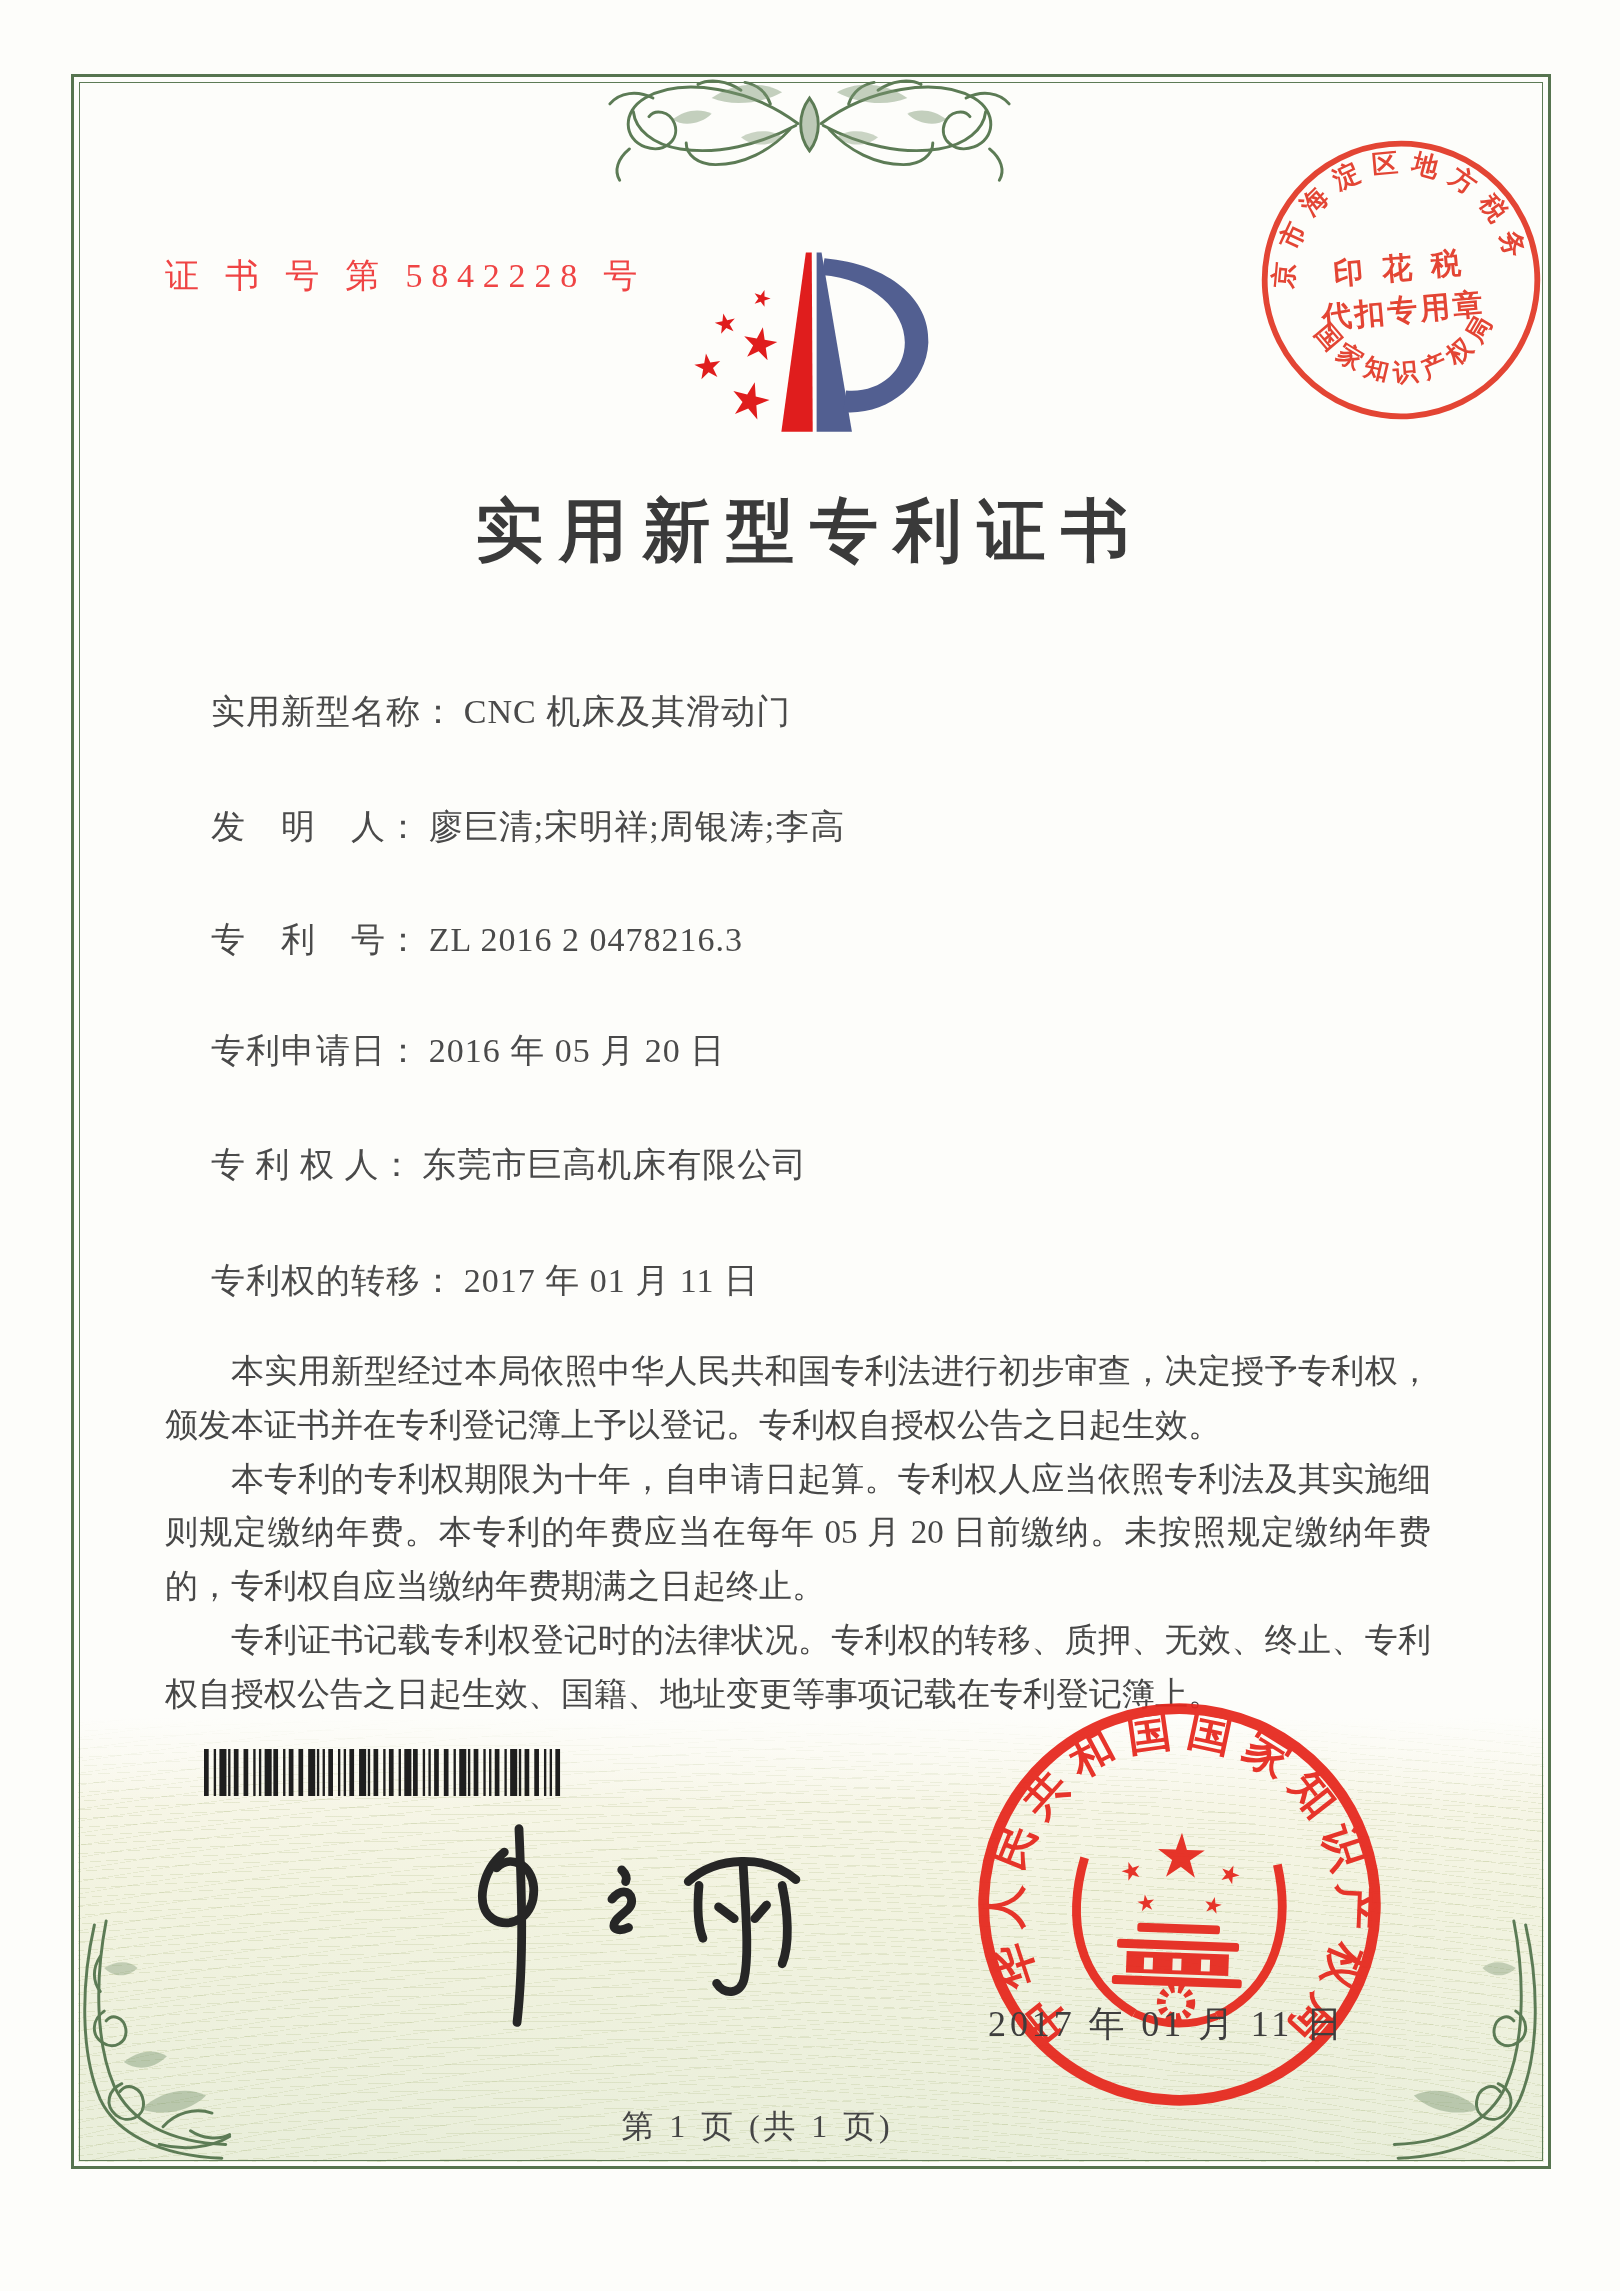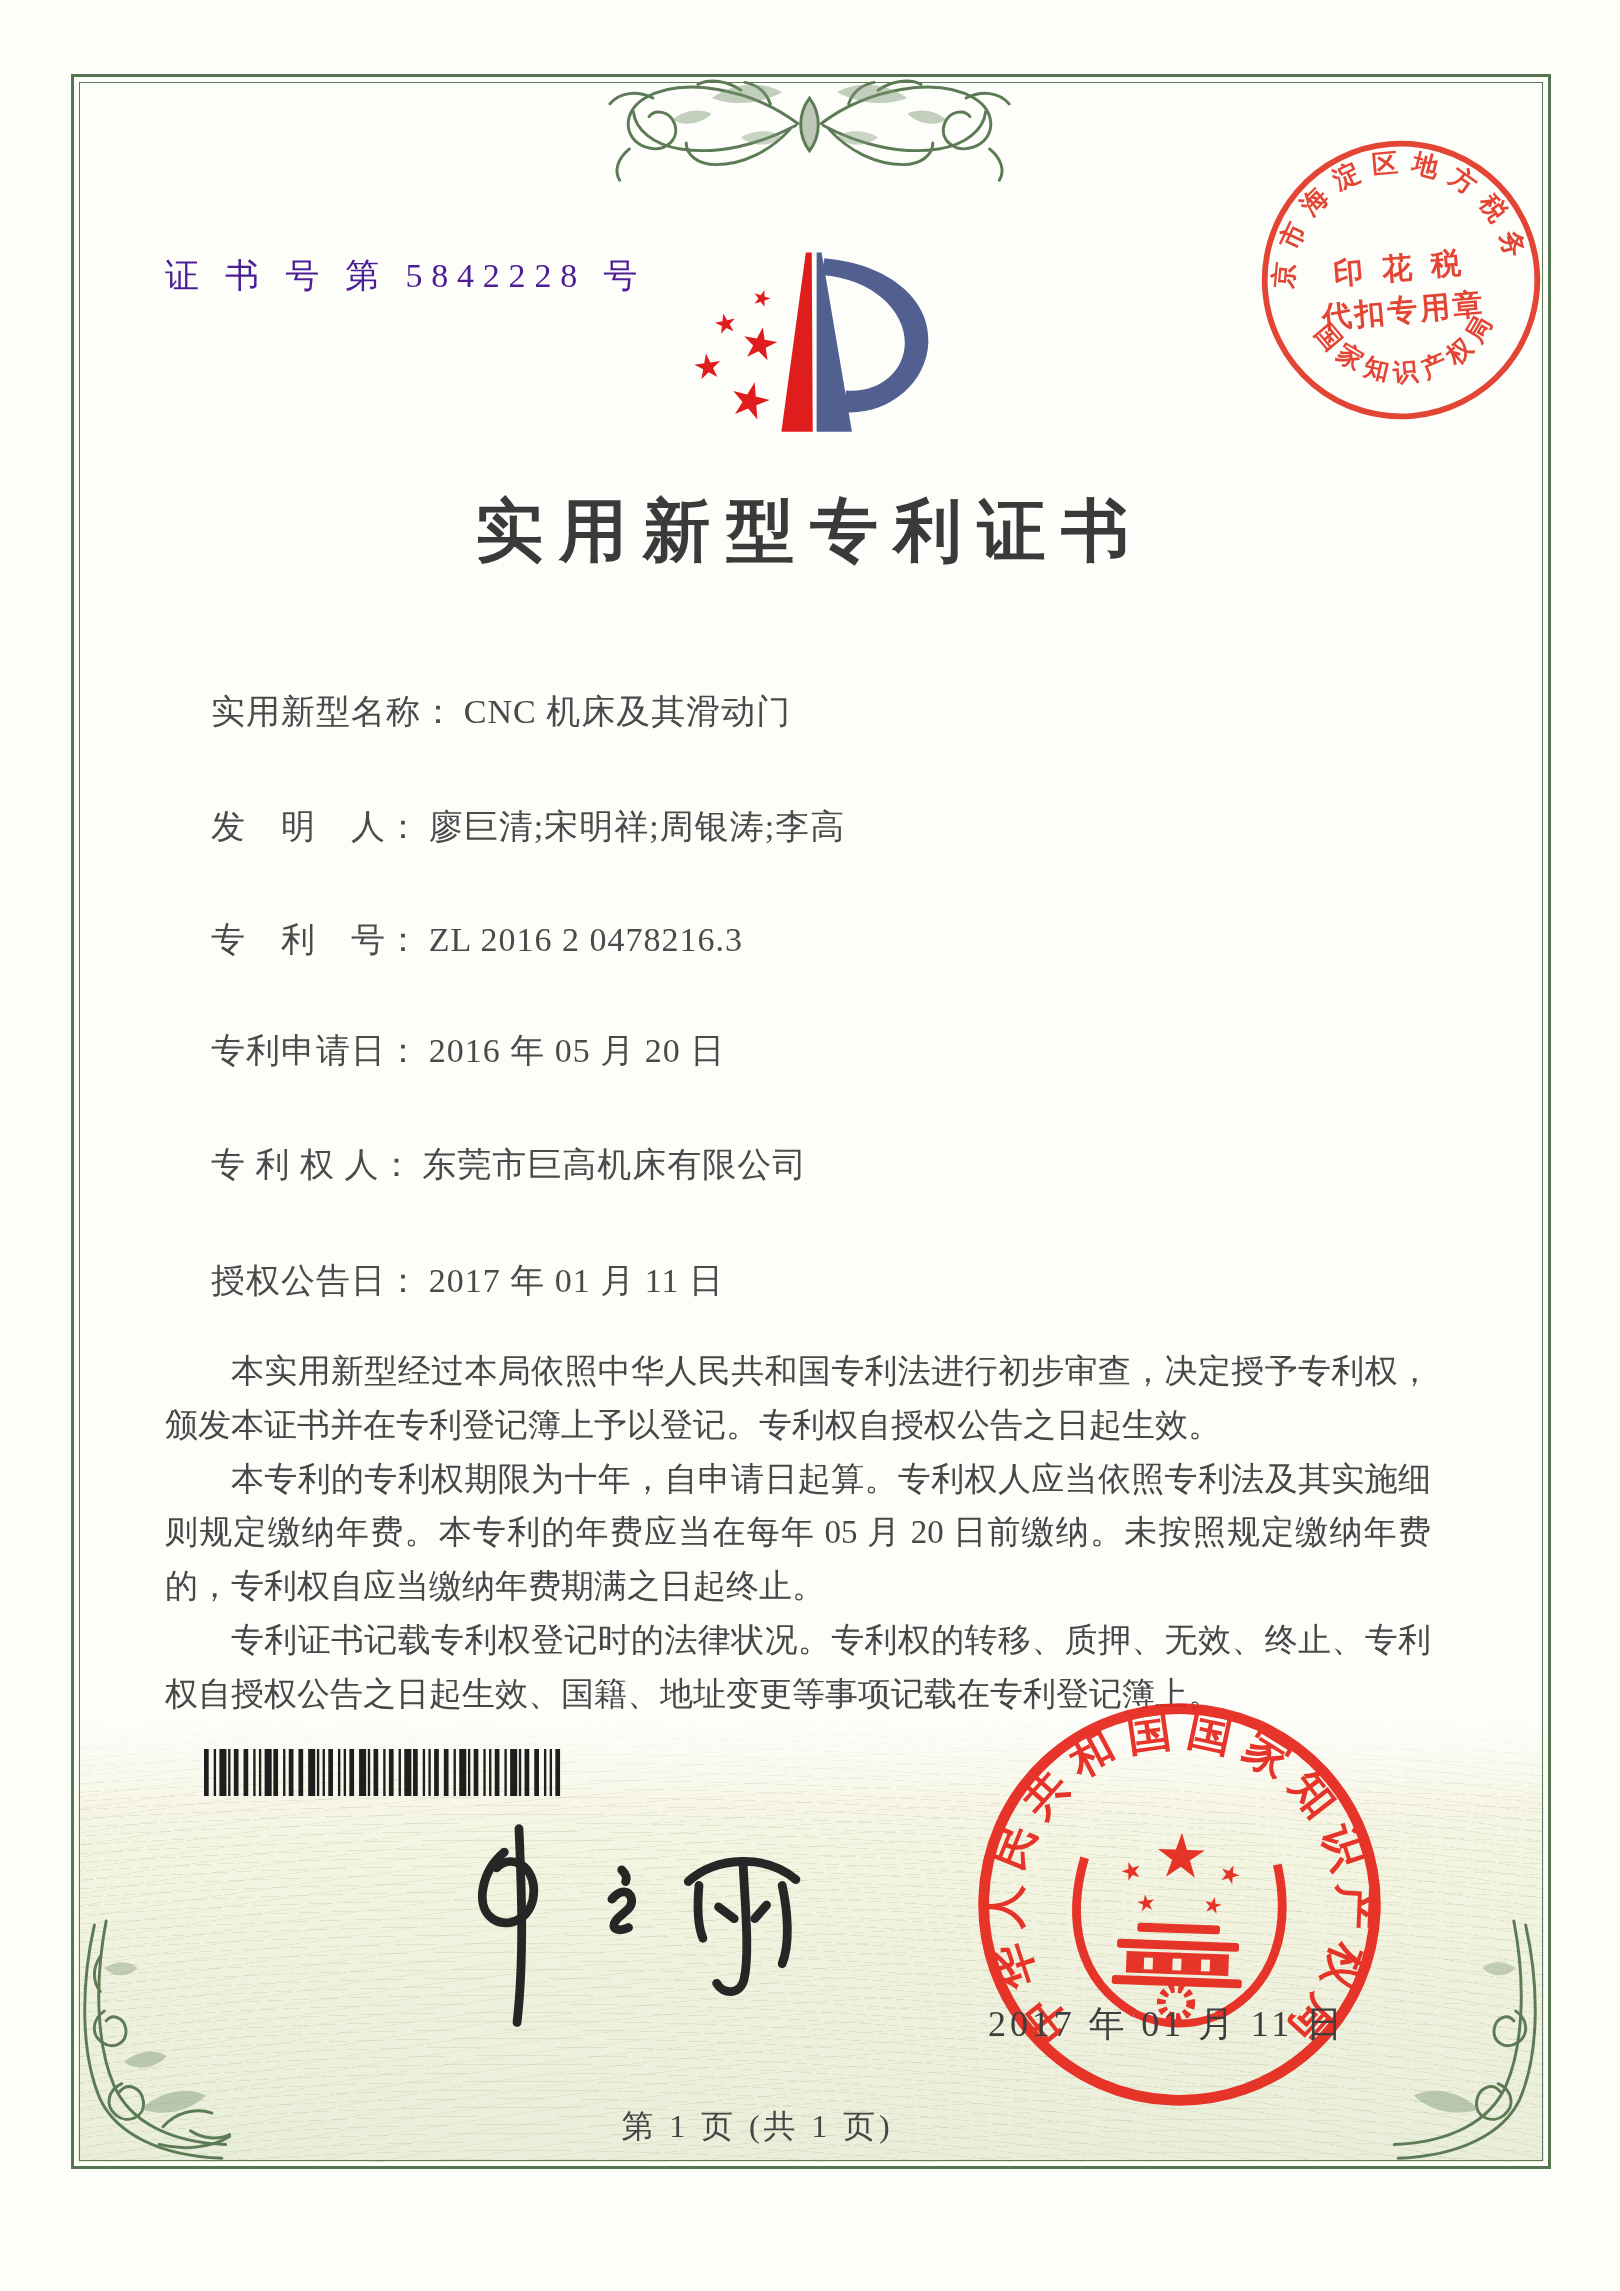--- a/index.html
+++ b/index.html
@@ -9,21 +9,21 @@
   .frame-outer{position:absolute;left:71px;top:74px;right:69px;bottom:123px;border:3.9px solid #56744f;z-index:1;}
   .frame-inner{position:absolute;inset:4.9px;border:1px solid #5d7b56;}
   
   .band{position:absolute;left:78px;right:76px;top:1717px;height:445px;z-index:0;
     background:
       repeating-radial-gradient(1568px 510px at 30% 882px, rgba(158,172,108,.20) 0 2px, rgba(0,0,0,0) 2px 26.5px),
       repeating-radial-gradient(1862px 637px at 78% 961px, rgba(158,172,108,.16) 0 2px, rgba(0,0,0,0) 2px 32px),
       linear-gradient(180deg,#faf8ec 0%,#f2f3e0 40%,#e9eeda 100%);}
   .band::before{content:"";position:absolute;left:0;right:0;top:0;height:88px;
       background:linear-gradient(180deg,#fdfdfa 0%,rgba(253,253,250,0) 100%);}
-  .cert-no{position:absolute;left:165px;top:253px;font-size:34px;letter-spacing:8.8px;color:#4c1d95;z-index:2;}
+  .cert-no{position:absolute;left:165px;top:253px;font-size:34px;letter-spacing:8.8px;color:#ef4444;z-index:2;}
   .title{position:absolute;left:0;right:0;top:486px;text-align:center;font-size:68px;font-weight:700;
          letter-spacing:15.7px;color:#3a3a3a;z-index:2;}
   .field{position:absolute;left:211px;font-size:34px;color:#4a4a4a;letter-spacing:1px;z-index:2;white-space:nowrap;}
   .field .val{margin-left:7.8px;}
   .body-text{position:absolute;left:165px;top:1345px;width:1266px;font-size:33px;line-height:1.63;
          color:#474747;text-align:justify;z-index:2;}
   .body-text p{margin:0;text-indent:2em;}
   .officials{position:absolute;left:212px;top:1860px;z-index:2;color:#333;
          font-family:"Liberation Sans","DejaVu Sans",sans-serif;font-size:42px;}
   .officials .o-title{letter-spacing:5.9px;}
@@ -141,21 +141,21 @@
   <div class="field" style="top:917px">
     <span>专　利　号：</span><span class="val">ZL 2016 2 0478216.3</span>
   </div>
   <div class="field" style="top:1028px">
     <span>专利申请日：</span><span class="val">2016 年 05 月 20 日</span>
   </div>
   <div class="field" style="top:1142px">
     <span>专 利 权 人：</span><span class="val">东莞市巨高机床有限公司</span>
   </div>
   <div class="field" style="top:1258px">
-    <span>授权公告日：</span><span class="val">2017 年 01 月 11 日</span>
+    <span>专利权的转移：</span><span class="val">2017 年 01 月 11 日</span>
   </div>
 
   <div class="body-text">
     <p>本实用新型经过本局依照中华人民共和国专利法进行初步审查，决定授予专利权，颁发本证书并在专利登记簿上予以登记。专利权自授权公告之日起生效。</p>
     <p>本专利的专利权期限为十年，自申请日起算。专利权人应当依照专利法及其实施细则规定缴纳年费。本专利的年费应当在每年 05 月 20 日前缴纳。未按照规定缴纳年费的，专利权自应当缴纳年费期满之日起终止。</p>
     <p>专利证书记载专利权登记时的法律状况。专利权的转移、质押、无效、终止、专利权自授权公告之日起生效、国籍、地址变更等事项记载在专利登记簿上。</p>
   </div>
 
   <svg class="barcode" viewBox="0 0 366 48" preserveAspectRatio="none">
     <g id="bars" fill="#1e1e1e">

